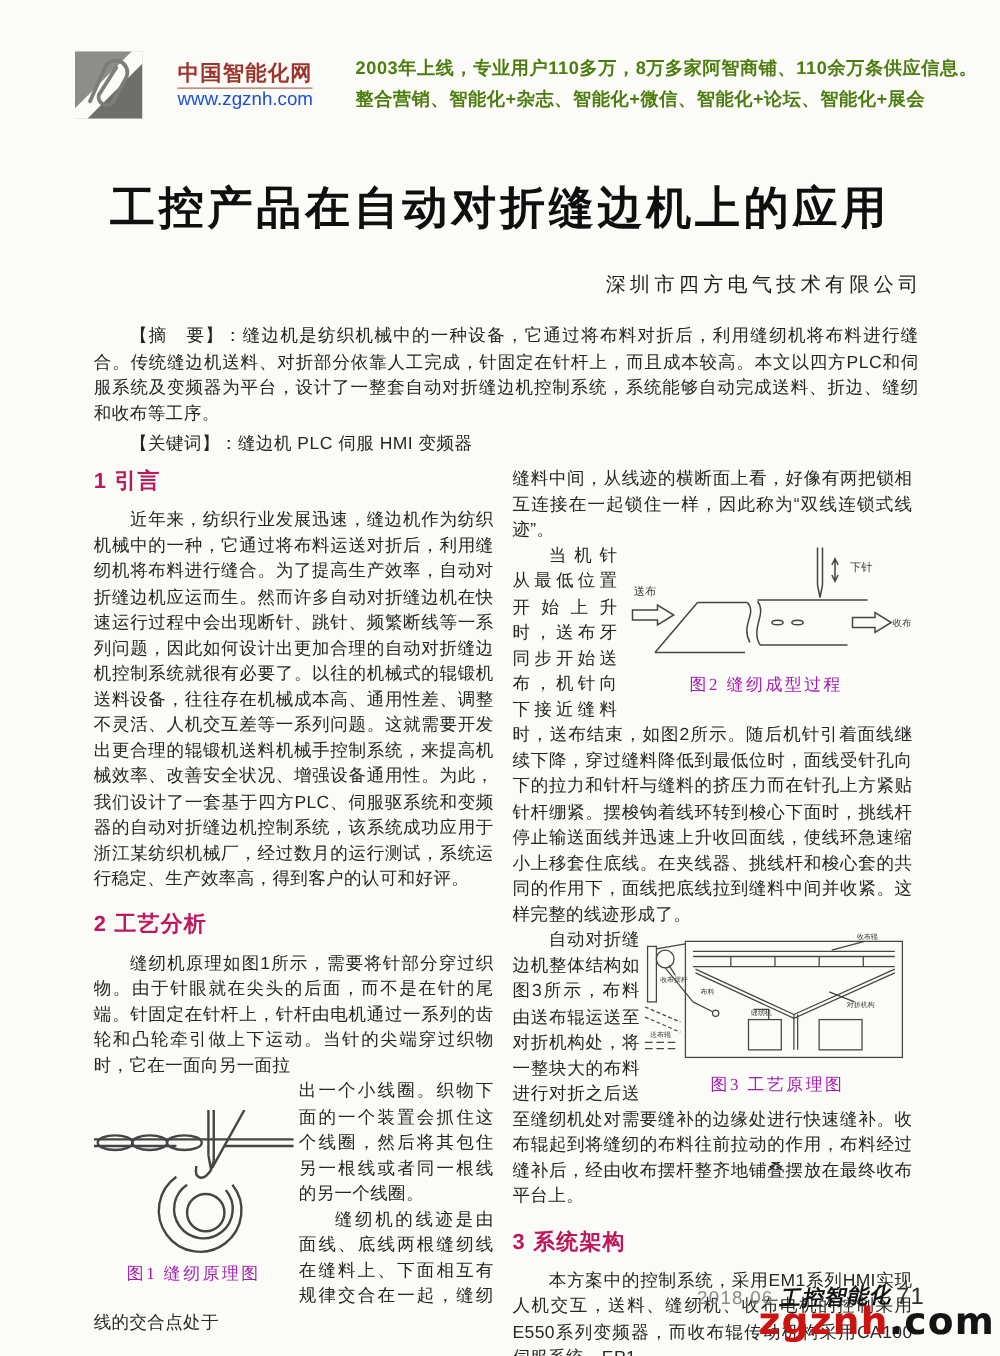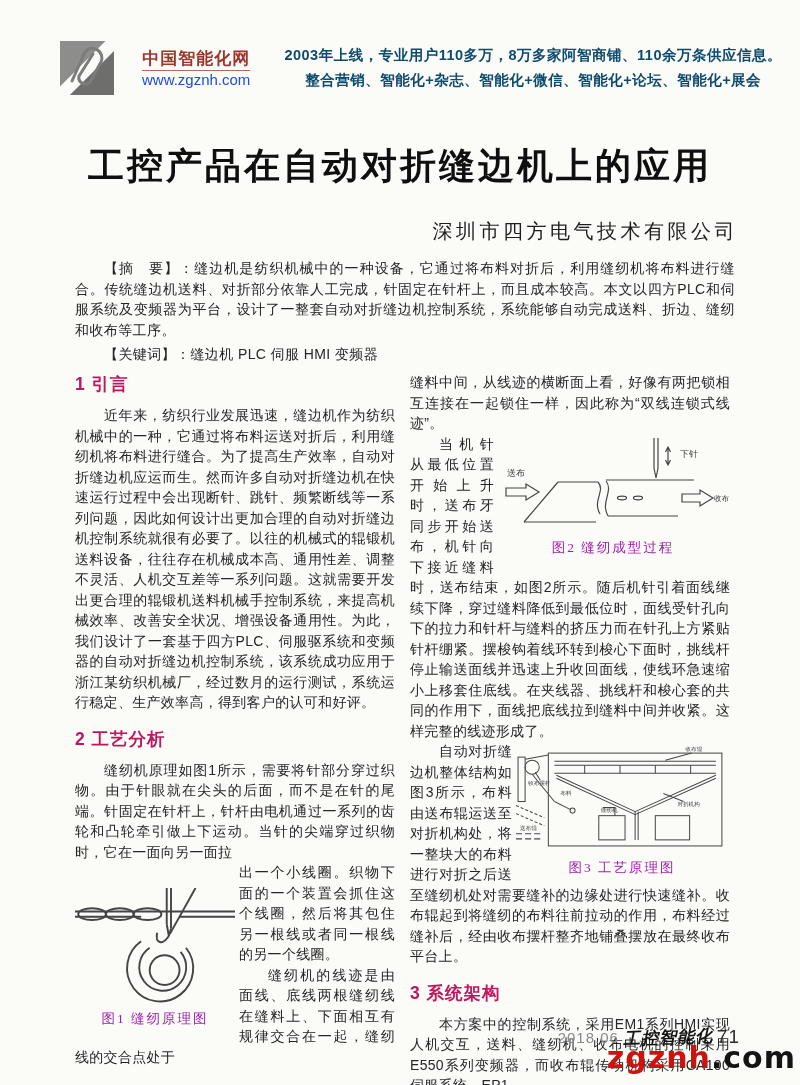--- a/index.html
+++ b/index.html
@@ -6,32 +6,32 @@
   .page{position:relative;width:800px;height:1085px;margin:0 auto;background:#fbfbf8;
         font-family:"Liberation Sans",sans-serif;color:#252525;overflow:hidden;}
 
   
   .hdr{position:absolute;top:38px;left:60px;width:730px;height:60px;display:flex;align-items:center;gap:20px;}
   .logo-mark{width:54px;height:54px;flex:0 0 54px;}
   .logo-text{margin-left:8px;flex:0 0 auto;text-align:center;}
   .logo-zh{font-size:17px;font-weight:bold;color:#9c352b;letter-spacing:1px;line-height:22px;}
   .logo-url{font-size:15px;color:#1d4ed8;border-top:1px solid #b06a60;line-height:18px;}
   .taglines{margin-left:14px;flex:0 0 auto;}
-  .tagline{font-size:14.5px;font-weight:bold;color:#0c4a6e;line-height:25px;letter-spacing:0.5px;white-space:nowrap;text-align:center;}
+  .tagline{font-size:14.5px;font-weight:bold;color:#4d7c0f;line-height:25px;letter-spacing:0.5px;white-space:nowrap;}
   .hdr-spacer{flex:1 1 auto;}
   .bar1{width:10px;height:46px;background:#b4b4b2;margin-right:3px;}
   .bar2{width:3px;height:46px;background:#b4b4b2;margin-right:3px;}
   .brandbox{width:126px;height:46px;background:#b4b4b2;display:flex;align-items:center;justify-content:center;
             font-family:"DejaVu Sans",sans-serif;font-weight:bold;font-size:20px;color:#1c1c1c;}
 
   
   .title{position:absolute;top:142px;left:0;width:100%;text-align:center;
          font-family:"Liberation Serif",serif;font-weight:bold;font-size:36px;letter-spacing:3px;color:#0f0f0f;}
   .author{position:absolute;top:218px;left:60px;width:678px;text-align:right;
-          font-family:"Liberation Serif",serif;font-size:20px;letter-spacing:3.5px;color:#1e1e1e;}
+          font-family:"Liberation Serif",serif;font-size:16px;letter-spacing:3.5px;color:#1e1e1e;}
 
   
   .abs{position:absolute;top:258px;left:75px;width:660px;font-size:14px;line-height:20.5px;
        text-align:justify;letter-spacing:0.4px;}
   .abs p{margin:0;}
   .abs .ind{text-indent:29px;}
   .kw{margin-top:4px !important;}
 
   
   .col{position:absolute;top:372px;width:320px;}

